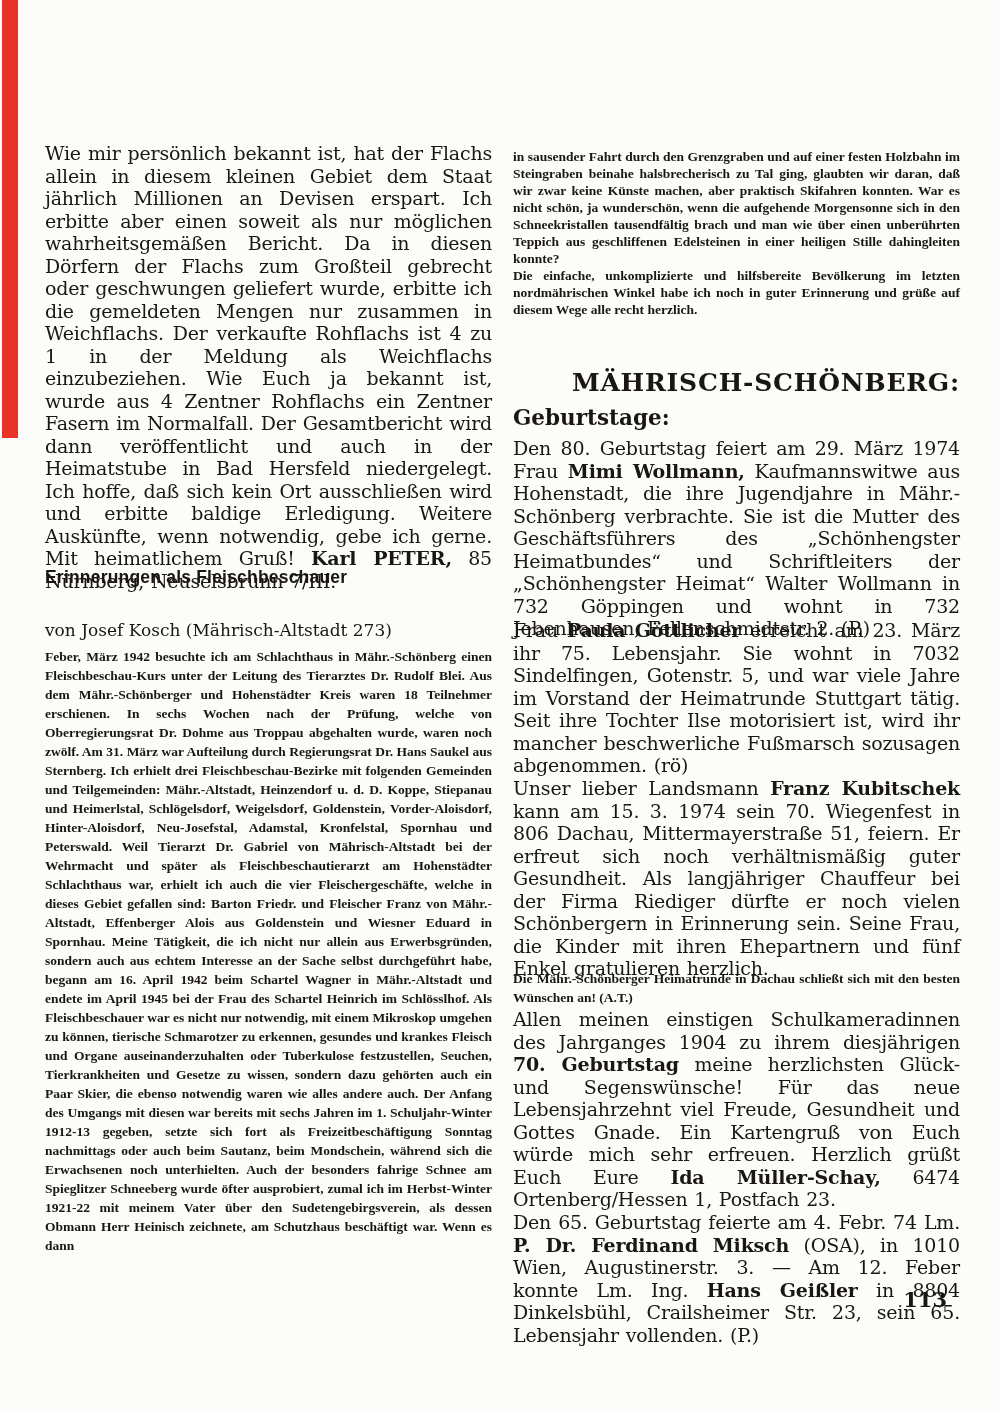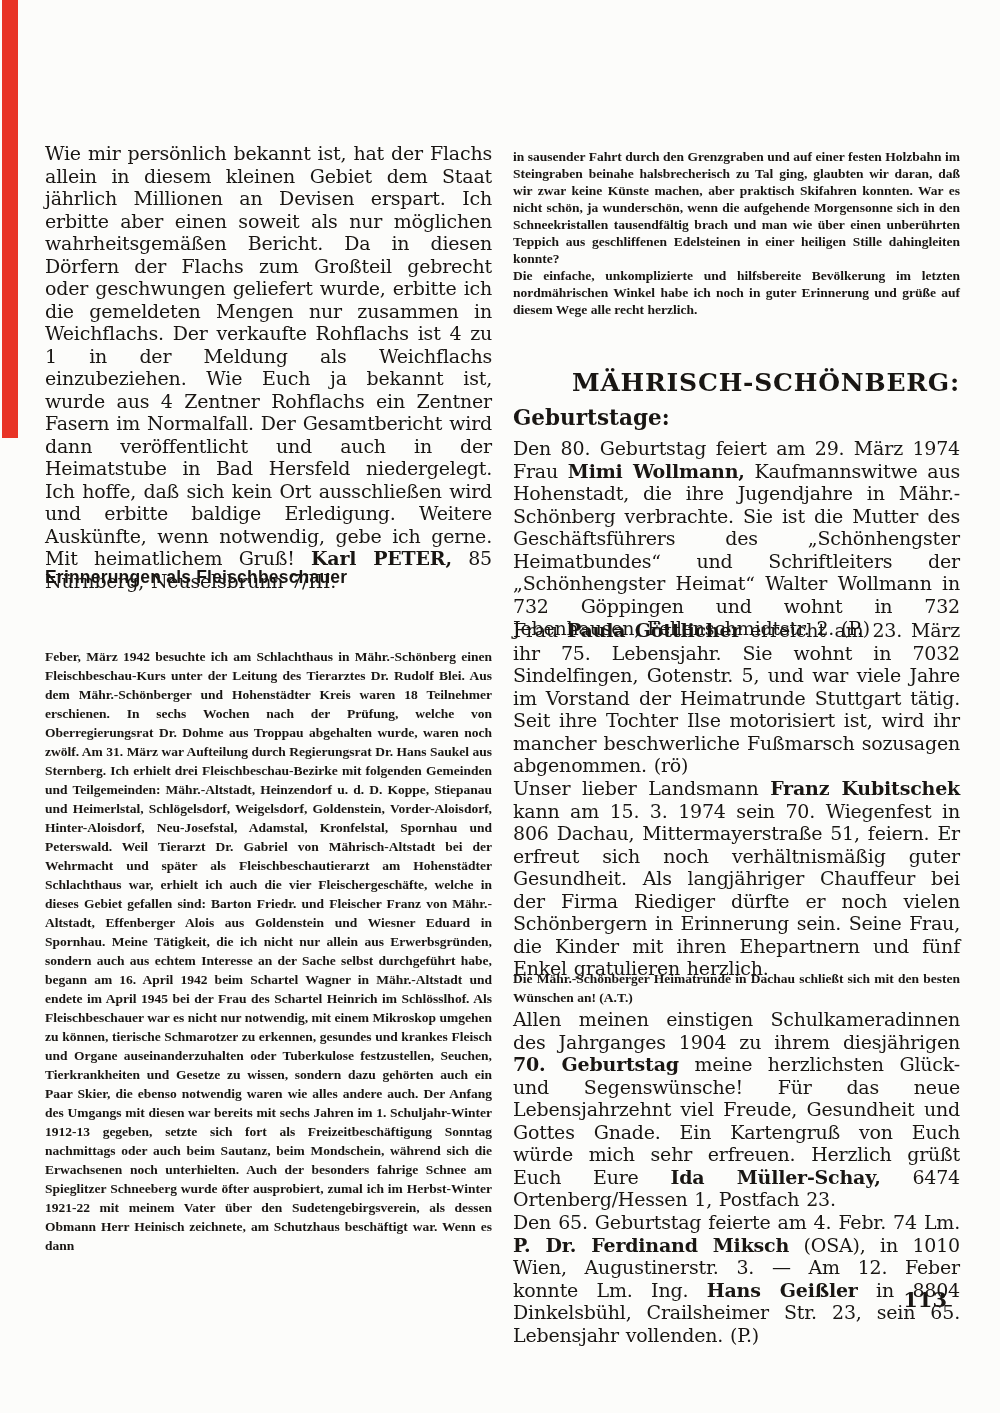--- a/index.html
+++ b/index.html
@@ -39,20 +39,21 @@
 <body>
 
 <div class="page">
 
   <div class="ribbon"></div>
 
   <div class="block lg" style="left:45px; top:94px; width:447px;"><span>Wie mir persönlich bekannt ist, hat der Flachs allein in diesem kleinen Gebiet dem Staat jährlich Millionen an Devisen erspart. Ich erbitte aber einen soweit als nur möglichen wahrheitsgemäßen Bericht. Da in diesen Dörfern der Flachs zum Großteil gebrecht oder geschwungen geliefert wurde, erbitte ich die gemeldeten Mengen nur zusammen in Weichflachs. Der verkaufte Rohflachs ist 4 zu 1 in der Meldung als Weichflachs einzubeziehen. Wie Euch ja bekannt ist, wurde aus 4 Zentner Rohflachs ein Zentner Fasern im Normalfall. Der Gesamtbericht wird dann veröffentlicht und auch in der Heimatstube in Bad Hersfeld niedergelegt. Ich hoffe, daß sich kein Ort ausschließen wird und erbitte baldige Erledigung. Weitere Auskünfte, wenn notwendig, gebe ich gerne. Mit heimatlichem Gruß! </span><b>Karl PETER,</b><span> 85 Nürnberg, Neuselsbrunn 7/III.</span></div>
 
   <div class="block memoir-title" style="left:45px; top:519px; width:447px;">Erinnerungen als Fleischbeschauer</div>
 
+  <div class="block byline" style="left:45px; top:572px; width:447px;">von Josef Kosch (Mährisch-Altstadt 273)</div>
 
   <div class="block sm" style="left:45px; top:599px; width:447px;">Feber, März 1942 besuchte ich am Schlachthaus in Mähr.-Schönberg einen Fleischbeschau-Kurs unter der Leitung des Tierarztes Dr. Rudolf Blei. Aus dem Mähr.-Schönberger und Hohenstädter Kreis waren 18 Teilnehmer erschienen. In sechs Wochen nach der Prüfung, welche von Oberregierungsrat Dr. Dohme aus Troppau abgehalten wurde, waren noch zwölf. Am 31. März war Aufteilung durch Regierungsrat Dr. Hans Saukel aus Sternberg. Ich erhielt drei Fleischbeschau-Bezirke mit folgenden Gemeinden und Teilgemeinden: Mähr.-Altstadt, Heinzendorf u. d. D. Koppe, Stiepanau und Heimerlstal, Schlögelsdorf, Weigelsdorf, Goldenstein, Vorder-Aloisdorf, Hinter-Aloisdorf, Neu-Josefstal, Adamstal, Kronfelstal, Spornhau und Peterswald. Weil Tierarzt Dr. Gabriel von Mährisch-Altstadt bei der Wehrmacht und später als Fleischbeschautierarzt am Hohenstädter Schlachthaus war, erhielt ich auch die vier Fleischergeschäfte, welche in dieses Gebiet gefallen sind: Barton Friedr. und Fleischer Franz von Mähr.-Altstadt, Effenberger Alois aus Goldenstein und Wiesner Eduard in Spornhau. Meine Tätigkeit, die ich nicht nur allein aus Erwerbsgründen, sondern auch aus echtem Interesse an der Sache selbst durchgeführt habe, begann am 16. April 1942 beim Schartel Wagner in Mähr.-Altstadt und endete im April 1945 bei der Frau des Schartel Heinrich im Schlösslhof. Als Fleischbeschauer war es nicht nur notwendig, mit einem Mikroskop umgehen zu können, tierische Schmarotzer zu erkennen, gesundes und krankes Fleisch und Organe auseinanderzuhalten oder Tuberkulose festzustellen, Seuchen, Tierkrankheiten und Gesetze zu wissen, sondern dazu gehörten auch ein Paar Skier, die ebenso notwendig waren wie alles andere auch. Der Anfang des Umgangs mit diesen war bereits mit sechs Jahren im 1. Schuljahr-Winter 1912-13 gegeben, setzte sich fort als Freizeitbeschäftigung Sonntag nachmittags oder auch beim Sautanz, beim Mondschein, während sich die Erwachsenen noch unterhielten. Auch der besonders fahrige Schnee am Spieglitzer Schneeberg wurde öfter ausprobiert, zumal ich im Herbst-Winter 1921-22 mit meinem Vater über den Sudetengebirgsverein, als dessen Obmann Herr Heinisch zeichnete, am Schutzhaus beschäftigt war. Wenn es dann</div>
 
   <div class="block sm sm-tight" style="left:513px; top:100px; width:447px;">
     <p>in sausender Fahrt durch den Grenzgraben und auf einer festen Holzbahn im Steingraben beinahe halsbrecherisch zu Tal ging, glaubten wir daran, daß wir zwar keine Künste machen, aber praktisch Skifahren konnten. War es nicht schön, ja wunderschön, wenn die aufgehende Morgensonne sich in den Schneekristallen tausendfältig brach und man wie über einen unberührten Teppich aus geschliffenen Edelsteinen in einer heiligen Stille dahingleiten konnte?</p>
     <p>Die einfache, unkomplizierte und hilfsbereite Bevölkerung im letzten nordmährischen Winkel habe ich noch in guter Erinnerung und grüße auf diesem Wege alle recht herzlich.</p>
   </div>
 
   <div class="block town-heading" style="left:513px; top:320px; width:447px;">MÄHRISCH-SCHÖNBERG:</div>
 

